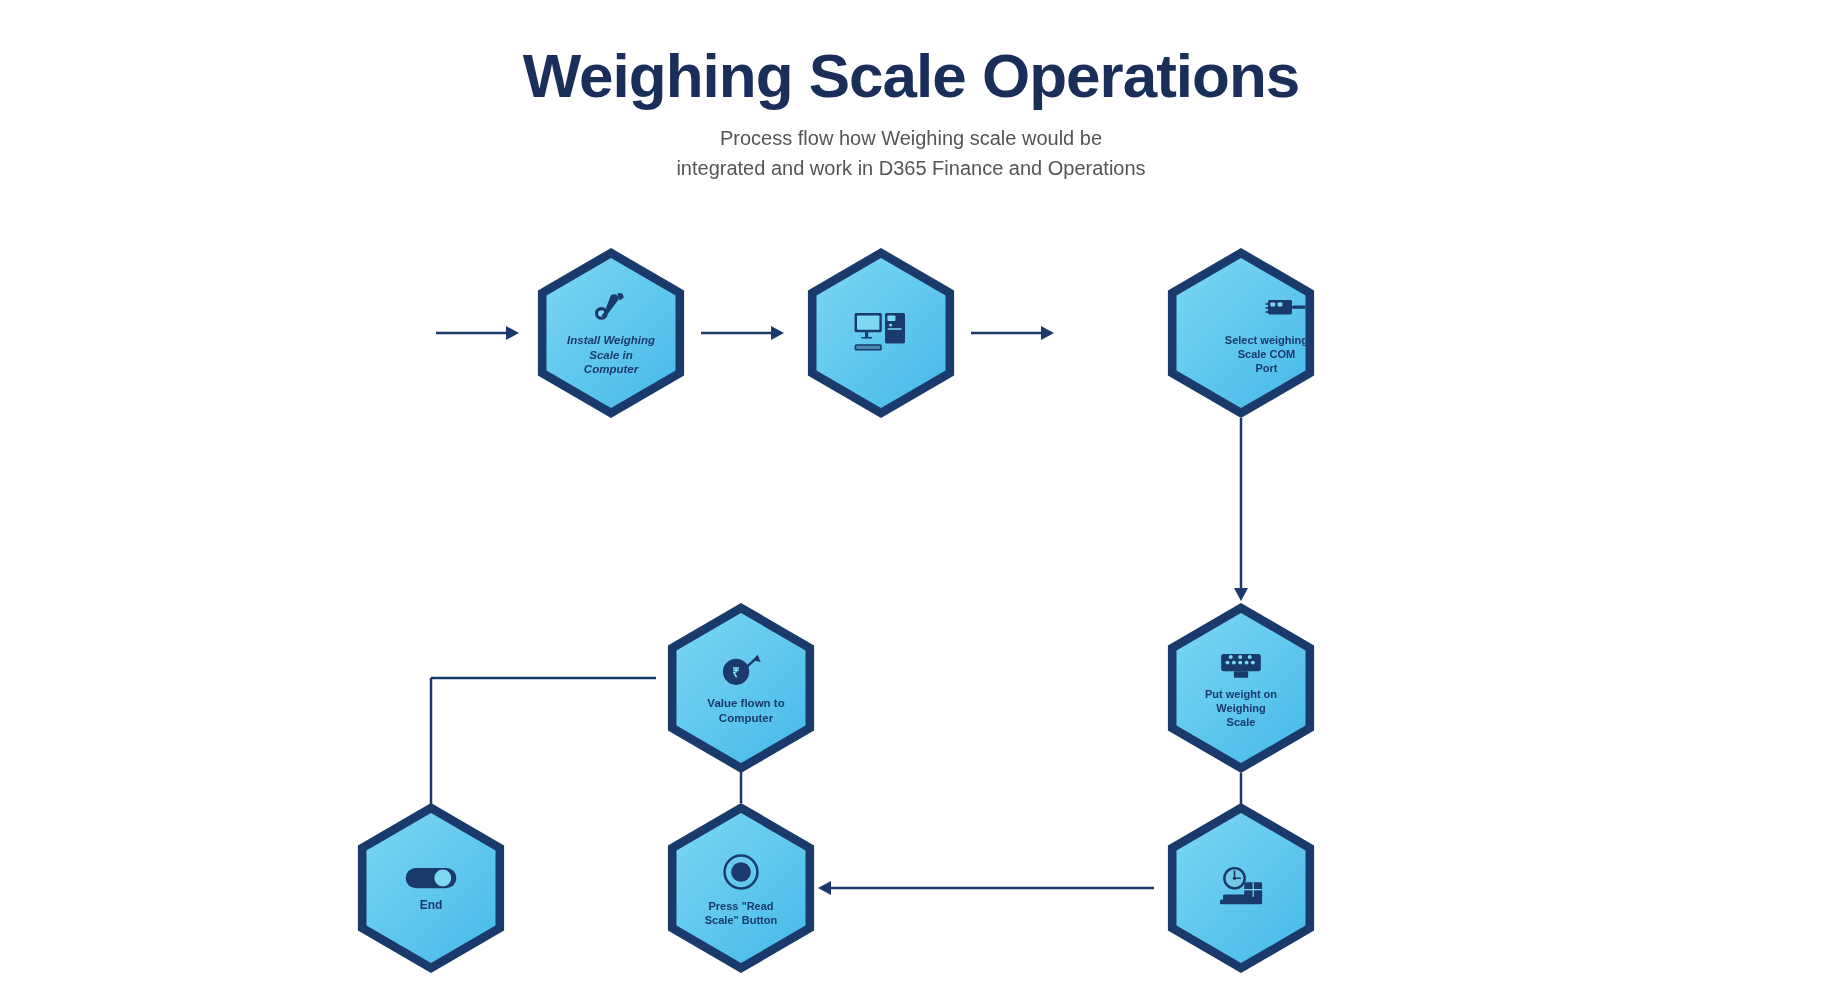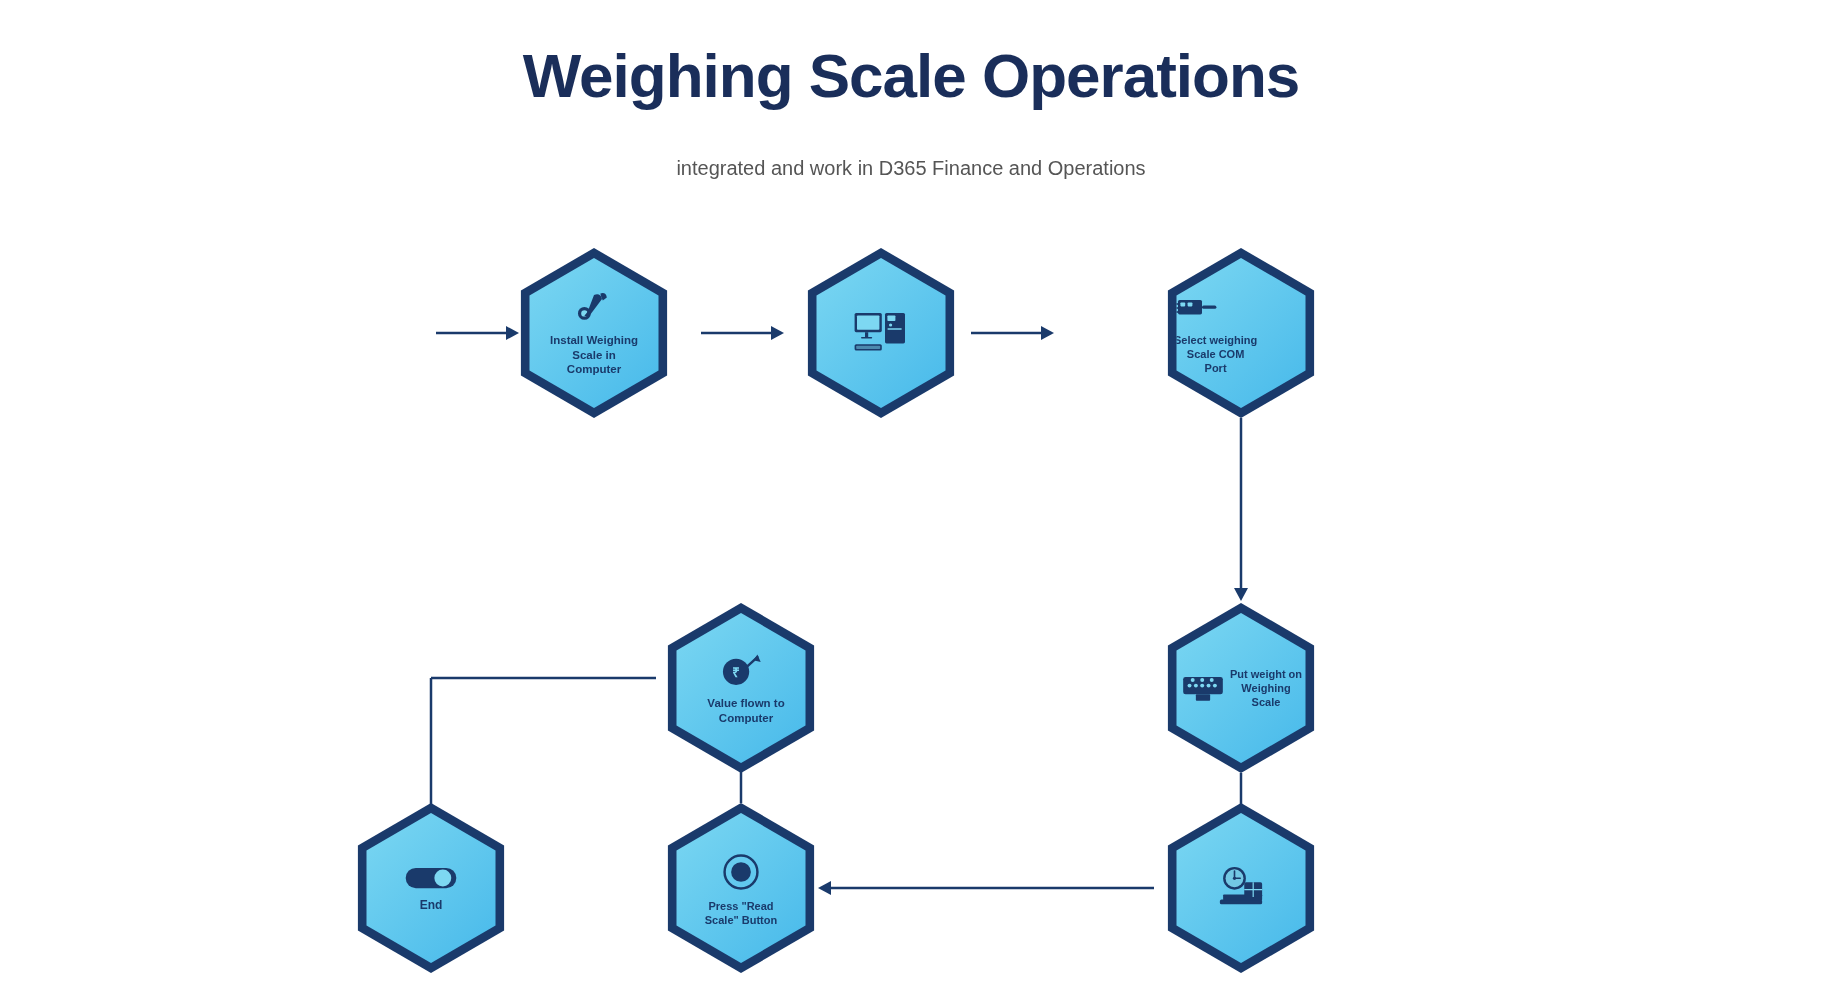--- a/index.html
+++ b/index.html
@@ -45,21 +45,21 @@
       width: 100%;
       height: 100%;
       pointer-events: none;
     }
   </style>
 </head>
 <body>
 
 <h1 class="page-title">Weighing Scale Operations</h1>
 <p class="page-subtitle">
-  <br>
+  <span>Process flow how Weighing scale would be</span><br>
   <span>integrated and work in D365 Finance and Operations</span>
 </p>
 
 <div class="main-flow" style="position:relative; width:1300px; height:680px;">
 
   <svg class="connector-svg" viewBox="0 0 1300 680" xmlns="http://www.w3.org/2000/svg">
 
     <line x1="175" y1="90" x2="245" y2="90" stroke="#1a3a6b" stroke-width="2.5"></line>
     <polygon points="245,83 258,90 245,97" fill="#1a3a6b"></polygon>
 
@@ -81,21 +81,21 @@
     <line x1="480" y1="560" x2="480" y2="500" stroke="#1a3a6b" stroke-width="2.5"></line>
     <polygon points="473,500 480,487 487,500" fill="#1a3a6b"></polygon>
 
     <line x1="395" y1="435" x2="170" y2="435" stroke="#1a3a6b" stroke-width="2.5"></line>
 
     <line x1="170" y1="435" x2="170" y2="600" stroke="#1a3a6b" stroke-width="2.5"></line>
     <polygon points="163,600 170,613 177,600" fill="#1a3a6b"></polygon>
   </svg>
 
 
-  <div style="position:absolute; left:248px; top:5px;">
+  <div style="position:absolute; left:265px; top:5px;font-style:italic;">
     <div style="position:relative; width:170px; height:170px; display:flex; align-items:center; justify-content:center;">
       <div style="position:absolute; width:170px; height:170px; background:#1a3a6b; clip-path:polygon(50% 0%, 93% 25%, 93% 75%, 50% 100%, 7% 75%, 7% 25%);"></div>
       <div style="position:relative; z-index:2; width:150px; height:150px; background:linear-gradient(135deg,#7dd8f2,#45b8ea); clip-path:polygon(50% 0%, 93% 25%, 93% 75%, 50% 100%, 7% 75%, 7% 25%); display:flex; flex-direction:column; align-items:center; justify-content:center; gap:4px; padding:10px;">
 
         <svg width="48" height="40" viewBox="0 0 60 45" fill="none">
 
           <circle cx="18" cy="28" r="8" fill="#1a3a6b"></circle>
           <circle cx="18" cy="28" r="4" fill="#7dd8f2"></circle>
 
           <path d="M30 5 Q38 2 40 10 L25 30 Q22 33 18 31 L22 26 Z" fill="#1a3a6b"></path>
@@ -127,21 +127,21 @@
           <rect x="2" y="44" width="34" height="8" rx="2" fill="#1a3a6b"></rect>
           <rect x="4" y="46" width="30" height="4" rx="1" fill="#7dd8f2" opacity="0.5"></rect>
         </svg>
       </div>
     </div>
   </div>
 
   <div style="position:absolute; left:895px; top:5px;">
     <div style="position:relative; width:170px; height:170px; display:flex; align-items:center; justify-content:center;">
       <div style="position:absolute; width:170px; height:170px; background:#1a3a6b; clip-path:polygon(50% 0%, 93% 25%, 93% 75%, 50% 100%, 7% 75%, 7% 25%);"></div>
-      <div style="position:relative; z-index:2; width:150px; height:150px; background:linear-gradient(135deg,#7dd8f2,#45b8ea); clip-path:polygon(50% 0%, 93% 25%, 93% 75%, 50% 100%, 7% 75%, 7% 25%); display:flex; flex-direction:column; align-items:flex-start; justify-content:center; gap:4px; padding:8px;">
+      <div style="position:relative; z-index:2; width:150px; height:150px; background:linear-gradient(135deg,#7dd8f2,#45b8ea); clip-path:polygon(50% 0%, 93% 25%, 93% 75%, 50% 100%, 7% 75%, 7% 25%); display:flex; flex-direction:column; align-items:flex-end; justify-content:center; gap:4px; padding:8px;">
 
         <svg width="44" height="38" viewBox="0 0 55 45" fill="none">
 
           <rect x="5" y="10" width="30" height="18" rx="2" fill="#1a3a6b"></rect>
           <rect x="8" y="13" width="6" height="5" rx="1" fill="#7dd8f2"></rect>
           <rect x="17" y="13" width="6" height="5" rx="1" fill="#7dd8f2"></rect>
 
           <rect x="35" y="17" width="18" height="4" rx="2" fill="#1a3a6b"></rect>
 
           <rect x="2" y="14" width="4" height="2" fill="#1a3a6b"></rect>
@@ -149,21 +149,21 @@
           <rect x="2" y="24" width="4" height="2" fill="#1a3a6b"></rect>
         </svg>
         <span style="font-size:11px; font-weight:700; color:#1a3a6b; text-align:center; line-height:1.3;">Select weighing<br>Scale COM<br>Port</span>
       </div>
     </div>
   </div>
 
   <div style="position:absolute; left:895px; top:360px;">
     <div style="position:relative; width:170px; height:170px; display:flex; align-items:center; justify-content:center;">
       <div style="position:absolute; width:170px; height:170px; background:#1a3a6b; clip-path:polygon(50% 0%, 93% 25%, 93% 75%, 50% 100%, 7% 75%, 7% 25%);"></div>
-      <div style="position:relative; z-index:2; width:150px; height:150px; background:linear-gradient(135deg,#7dd8f2,#45b8ea); clip-path:polygon(50% 0%, 93% 25%, 93% 75%, 50% 100%, 7% 75%, 7% 25%); display:flex; flex-direction:row; align-items:center; justify-content:center; gap:4px; padding:8px;">
+      <div style="position:relative; z-index:2; width:150px; height:150px; background:linear-gradient(135deg,#7dd8f2,#45b8ea); clip-path:polygon(50% 0%, 93% 25%, 93% 75%, 50% 100%, 7% 75%, 7% 25%); display:flex; flex-direction:column; align-items:center; justify-content:center; gap:4px; padding:8px;">
 
         <svg width="46" height="36" viewBox="0 0 58 40" fill="none">
           <rect x="4" y="6" width="50" height="22" rx="3" fill="#1a3a6b"></rect>
           <circle cx="12" cy="17" r="2.5" fill="#7dd8f2"></circle>
           <circle cx="20" cy="17" r="2.5" fill="#7dd8f2"></circle>
           <circle cx="28" cy="17" r="2.5" fill="#7dd8f2"></circle>
           <circle cx="36" cy="17" r="2.5" fill="#7dd8f2"></circle>
           <circle cx="44" cy="17" r="2.5" fill="#7dd8f2"></circle>
           <circle cx="16" cy="10" r="2.5" fill="#7dd8f2"></circle>
           <circle cx="28" cy="10" r="2.5" fill="#7dd8f2"></circle>

